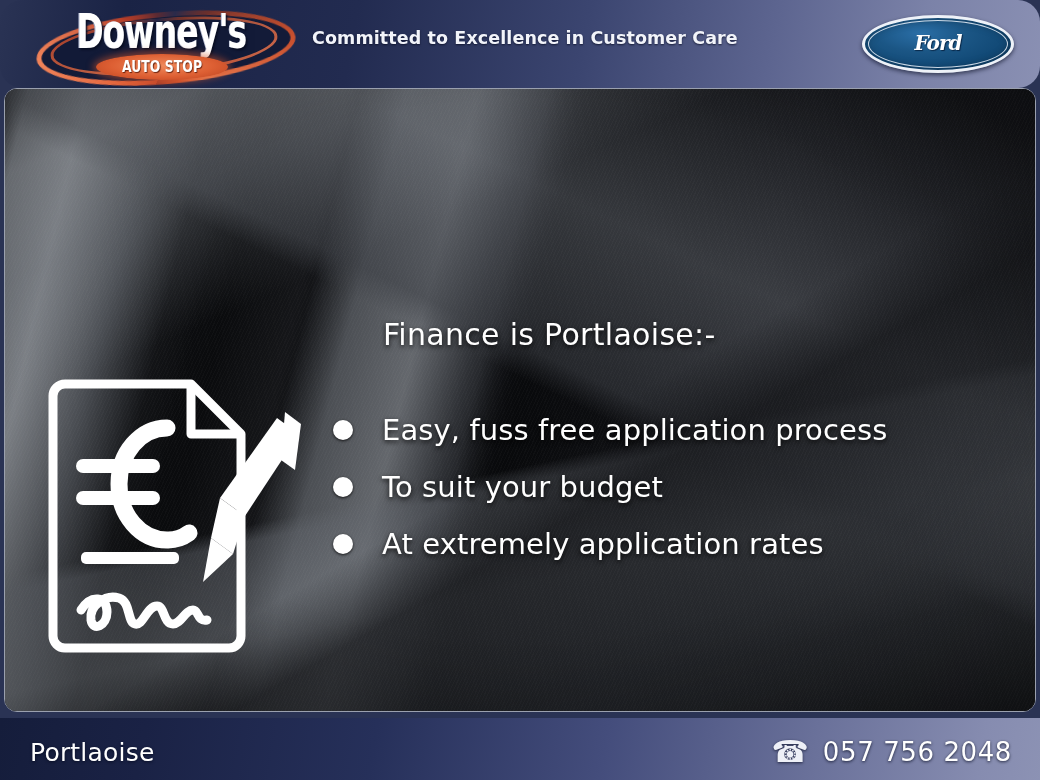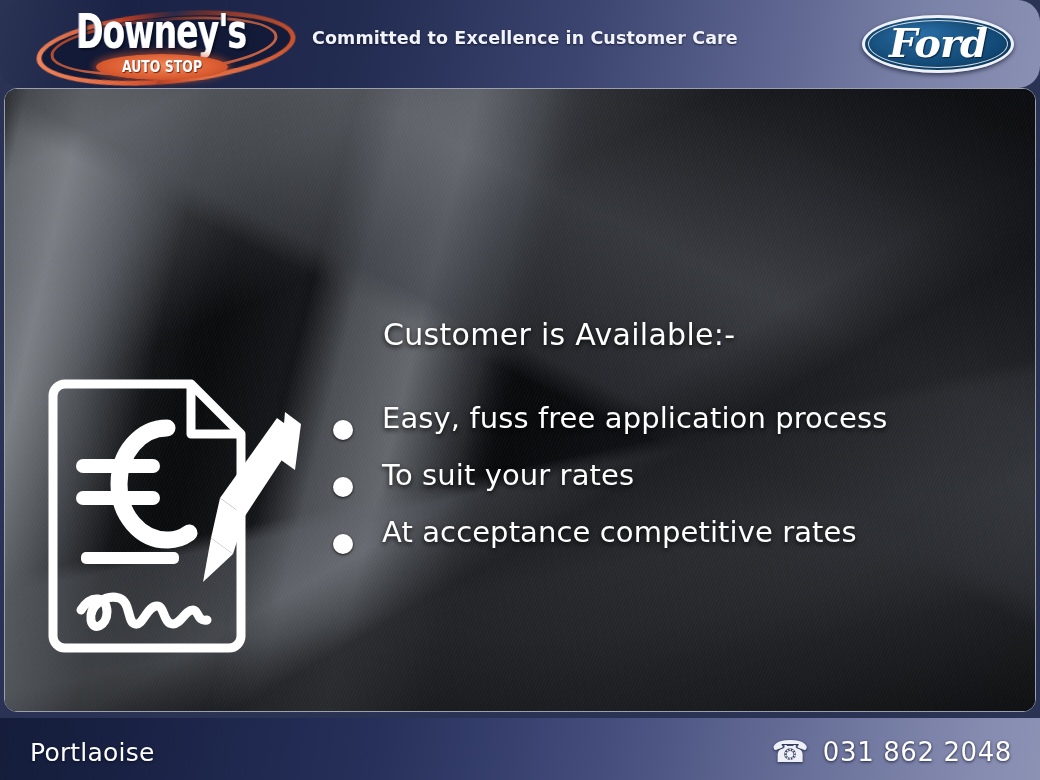--- a/index.html
+++ b/index.html
@@ -142,21 +142,21 @@
   }
   .ford-text {
     position: absolute;
     inset: 0;
     display: flex;
     align-items: center;
     justify-content: center;
     font-family: "DejaVu Serif", serif;
     font-style: italic;
     font-weight: bold;
-    font-size: 40px;
+    font-size: 20px;
     letter-spacing: -1px;
     color: #ffffff;
     text-shadow: 1px 1px 1px rgba(0,20,45,.7);
     padding-bottom: 3px;
     box-sizing: border-box;
   }
 
   
   .panel {
     position: absolute;
@@ -275,20 +275,21 @@
     left: 325px; top: 312px;
     width: 690px;
     list-style: none;
     margin: 0; padding: 0;
   }
   .bullet {
     position: relative;
     height: 57px;
     padding-left: 52px;
     display: flex;
+    align-items: center;
   }
   .bullet .dot {
     position: absolute;
     left: 3px; top: 50%;
     margin-top: -10px;
     width: 20px; height: 20px;
     border-radius: 50%;
     background: #ffffff;
     box-shadow: 0 1px 3px rgba(0,0,0,.8);
   }
@@ -404,37 +405,37 @@
       <g>
         <path d="M236 46 l22 16 -54 82 -25 -18 Z" fill="#ffffff"></path>
         <path d="M179 126 l25 18 -12 38 -22 -16 Z" fill="#ffffff"></path>
         <path d="M170 166 l22 16 -30 28 Z" fill="#ffffff"></path>
 
         <path d="M244 40 l16 12 -6 46 -14 -10 Z" fill="#ffffff"></path>
       </g>
     </svg>
   </div>
 
-  <div class="headline">Customer is Available:-</div>
+  <div class="headline">Finance is Portlaoise:-</div>
 
   <ul class="bullets">
     <li class="bullet">
       <span class="dot"></span>
       <span class="txt">Easy, fuss free application process</span>
     </li>
     <li class="bullet">
       <span class="dot"></span>
-      <span class="txt">To suit your rates</span>
+      <span class="txt">To suit your budget</span>
     </li>
     <li class="bullet">
       <span class="dot"></span>
-      <span class="txt">At acceptance competitive rates</span>
+      <span class="txt">At extremely application rates</span>
     </li>
   </ul>
 </div>
 
 <div class="footer">
   <div class="footer-left">Portlaoise</div>
   <div class="footer-right">
     <span class="phone-icon">☎</span>
-    <span class="phone-number">031 862 2048</span>
+    <span class="phone-number">057 756 2048</span>
   </div>
 </div>
 
 </body></html>

